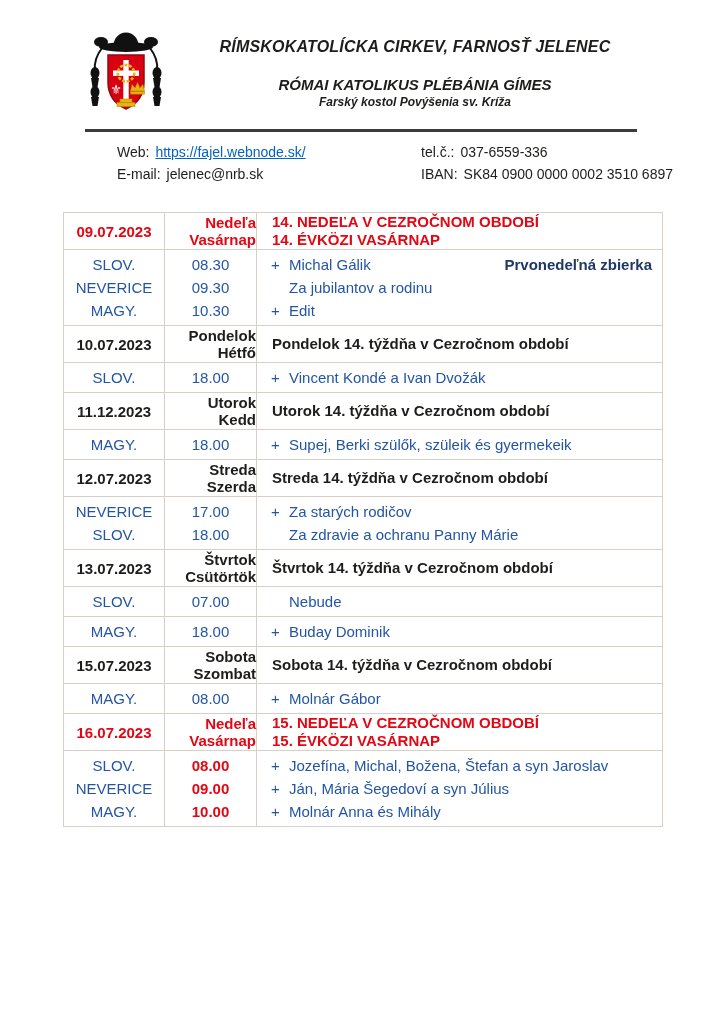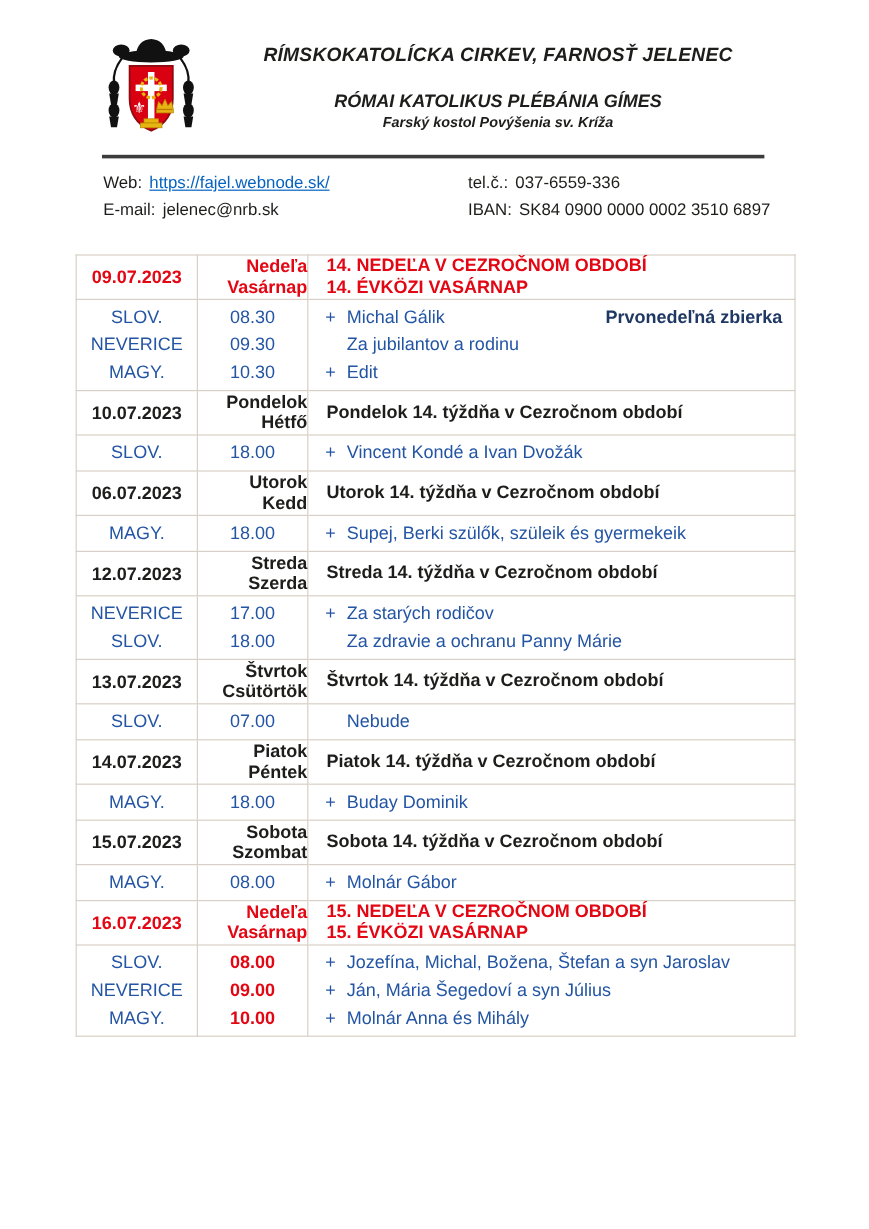--- a/index.html
+++ b/index.html
@@ -34,21 +34,21 @@
     margin: 9px 87px 0 85px;
   }
 
   
   .contact {
     display: flex;
     margin: 9px 0 0 86px;
     font-size: 14px;
     line-height: 22px;
   }
-  .contact .col-left  { width: 304px; }
+  .contact .col-left  { width: 304px; margin-left: 31px; }
   .contact a {
     color: var(--link, #0563c1);
     text-decoration: underline;
   }
   .contact .lbl { margin-right: 6px; }
 
   
   table.schedule {
     border-collapse: collapse;
     table-layout: fixed;
@@ -244,21 +244,21 @@
             <div class="line">18.00</div>
           </td>
           <td class="c-text">
             <div class="line intent">
               <span class="plus">+</span>
               <span class="itext">Vincent Kondé a Ivan Dvožák</span>
             </div>
           </td>
         </tr>
         <tr class="day-row weekday">
-          <td class="c-date">06.07.2023</td>
+          <td class="c-date">11.12.2023</td>
           <td class="c-day">
             <div>Utorok</div>
             <div>Kedd</div>
           </td>
           <td class="c-title">
             <div>Utorok 14. týždňa v Cezročnom období</div>
           </td>
         </tr>
         <tr class="mass-row">
           <td class="c-place">
@@ -319,30 +319,20 @@
             <div class="line">SLOV.</div>
           </td>
           <td class="c-time">
             <div class="line">07.00</div>
           </td>
           <td class="c-text">
             <div class="line intent">
               <span class="plus"></span>
               <span class="itext">Nebude</span>
             </div>
-          </td>
-        </tr>
-        <tr class="day-row weekday">
-          <td class="c-date">14.07.2023</td>
-          <td class="c-day">
-            <div>Piatok</div>
-            <div>Péntek</div>
-          </td>
-          <td class="c-title">
-            <div>Piatok 14. týždňa v Cezročnom období</div>
           </td>
         </tr>
         <tr class="mass-row">
           <td class="c-place">
             <div class="line">MAGY.</div>
           </td>
           <td class="c-time">
             <div class="line">18.00</div>
           </td>
           <td class="c-text">

